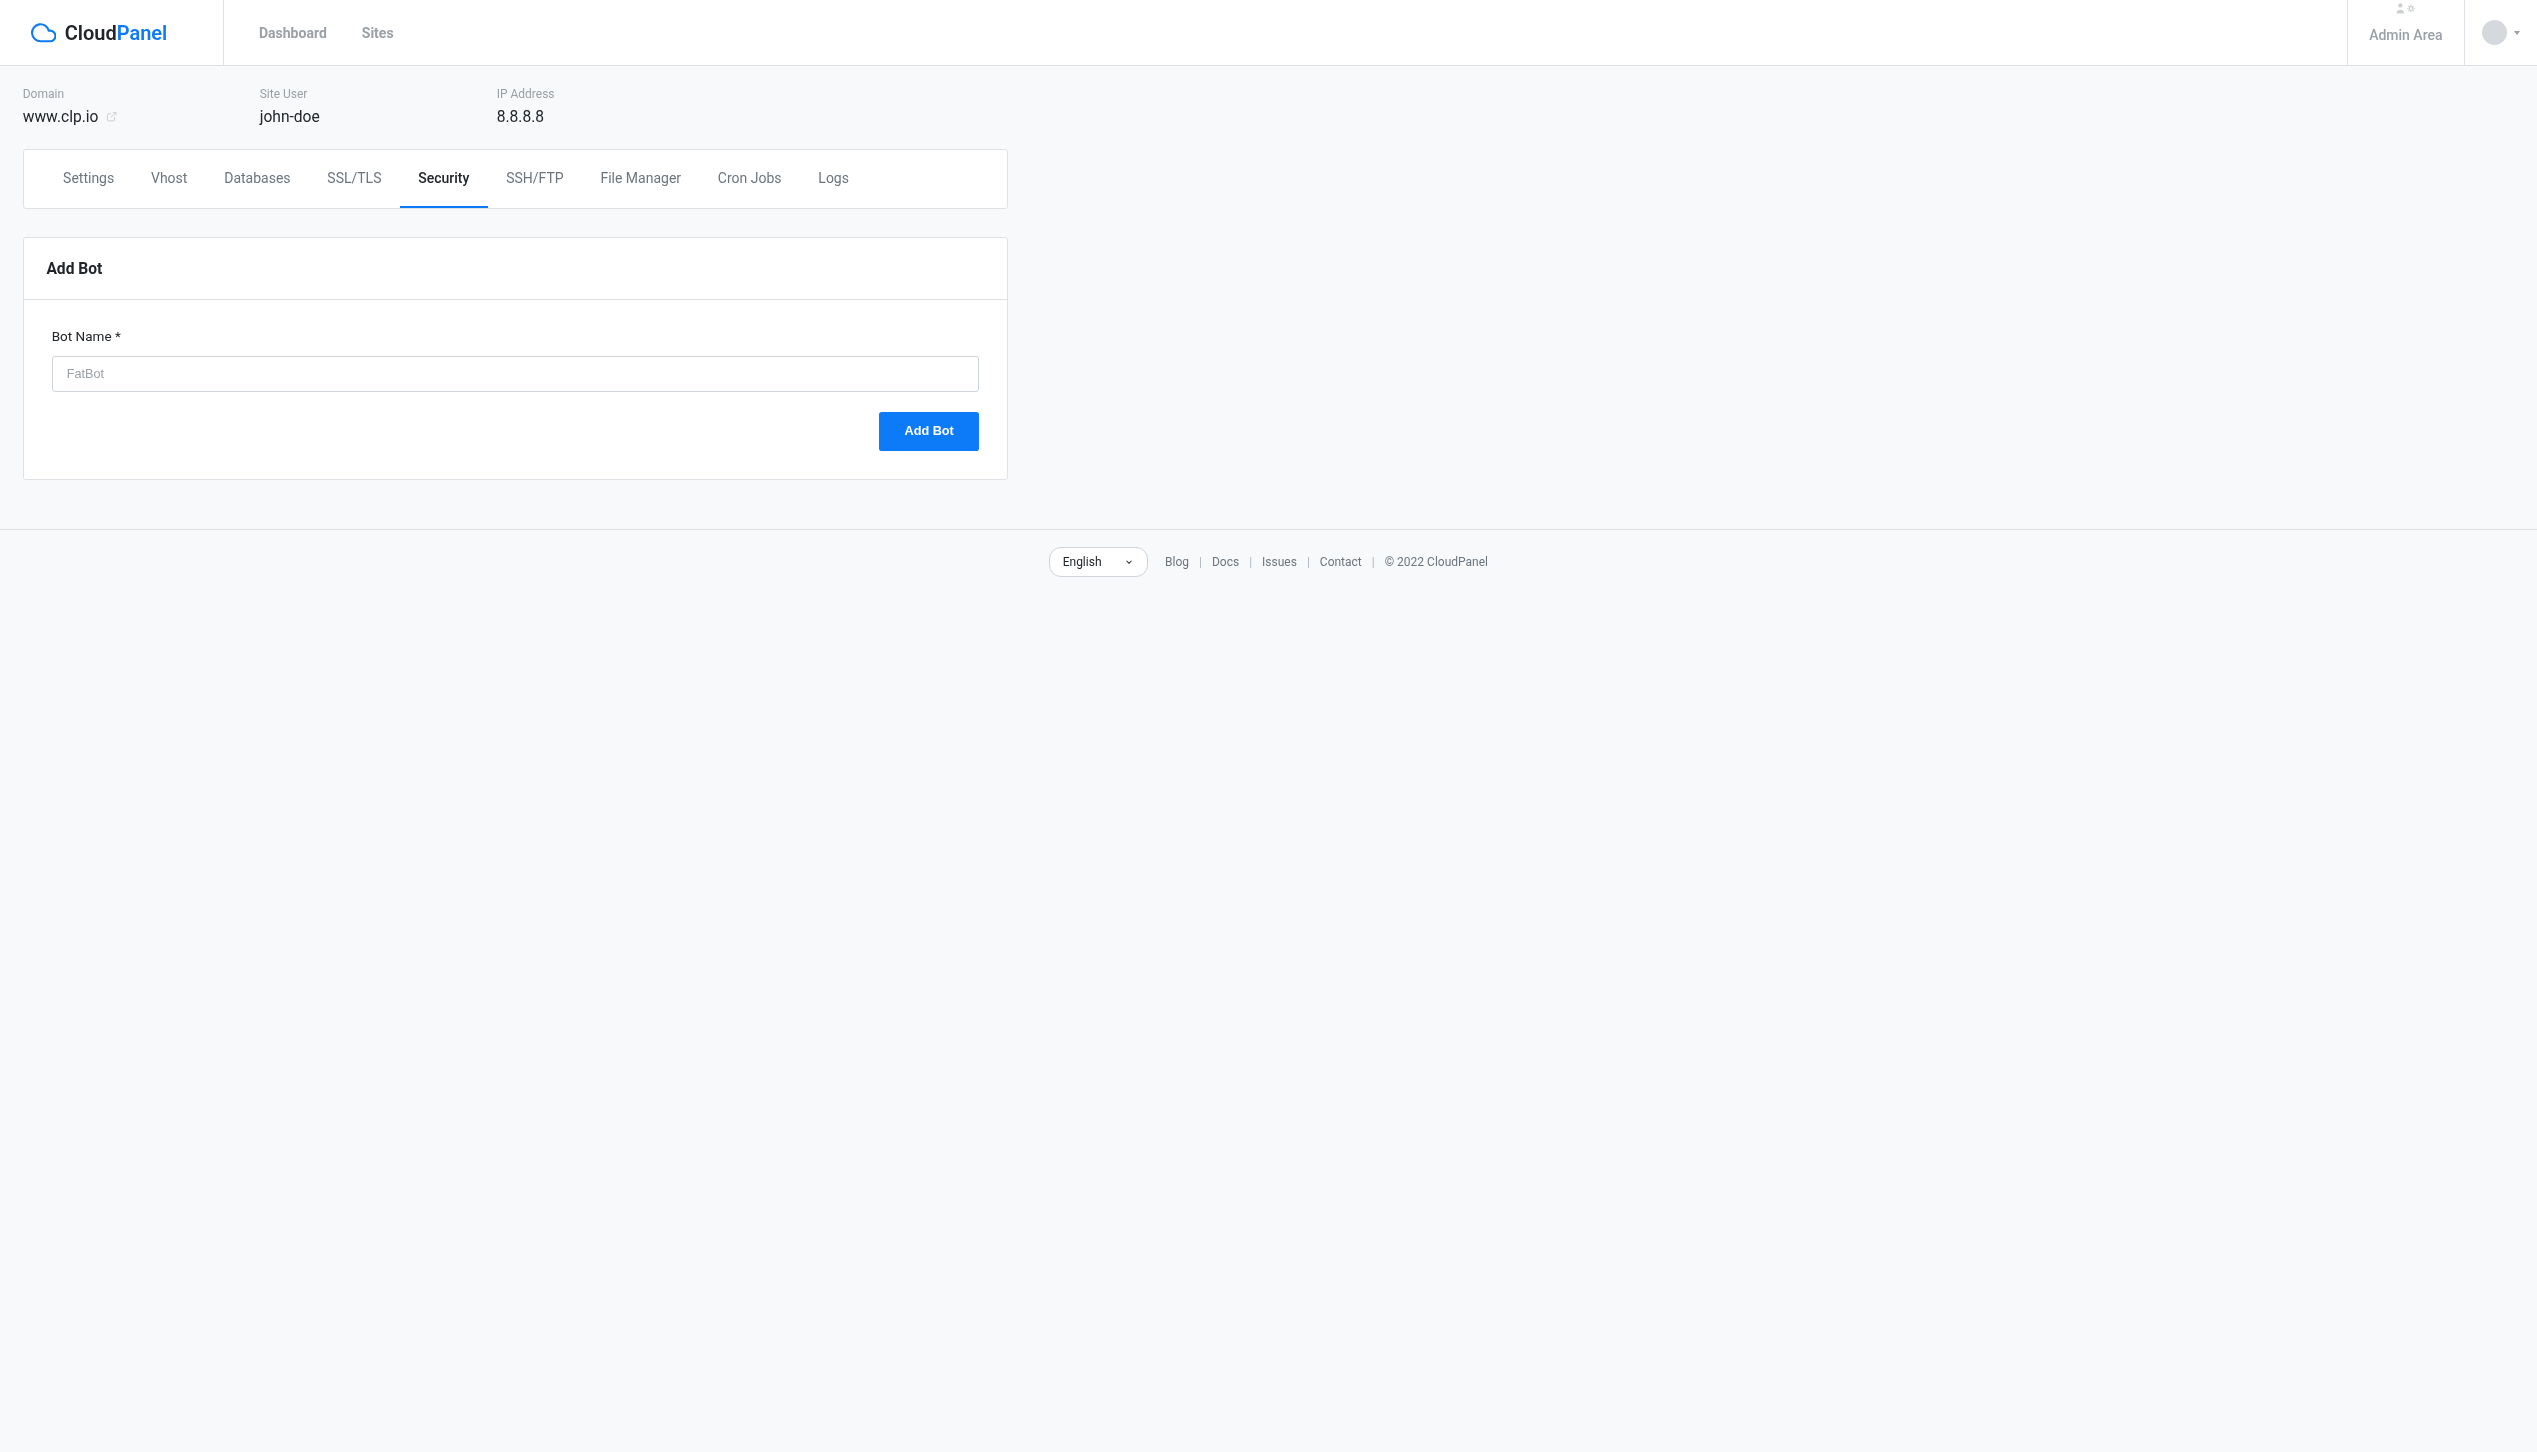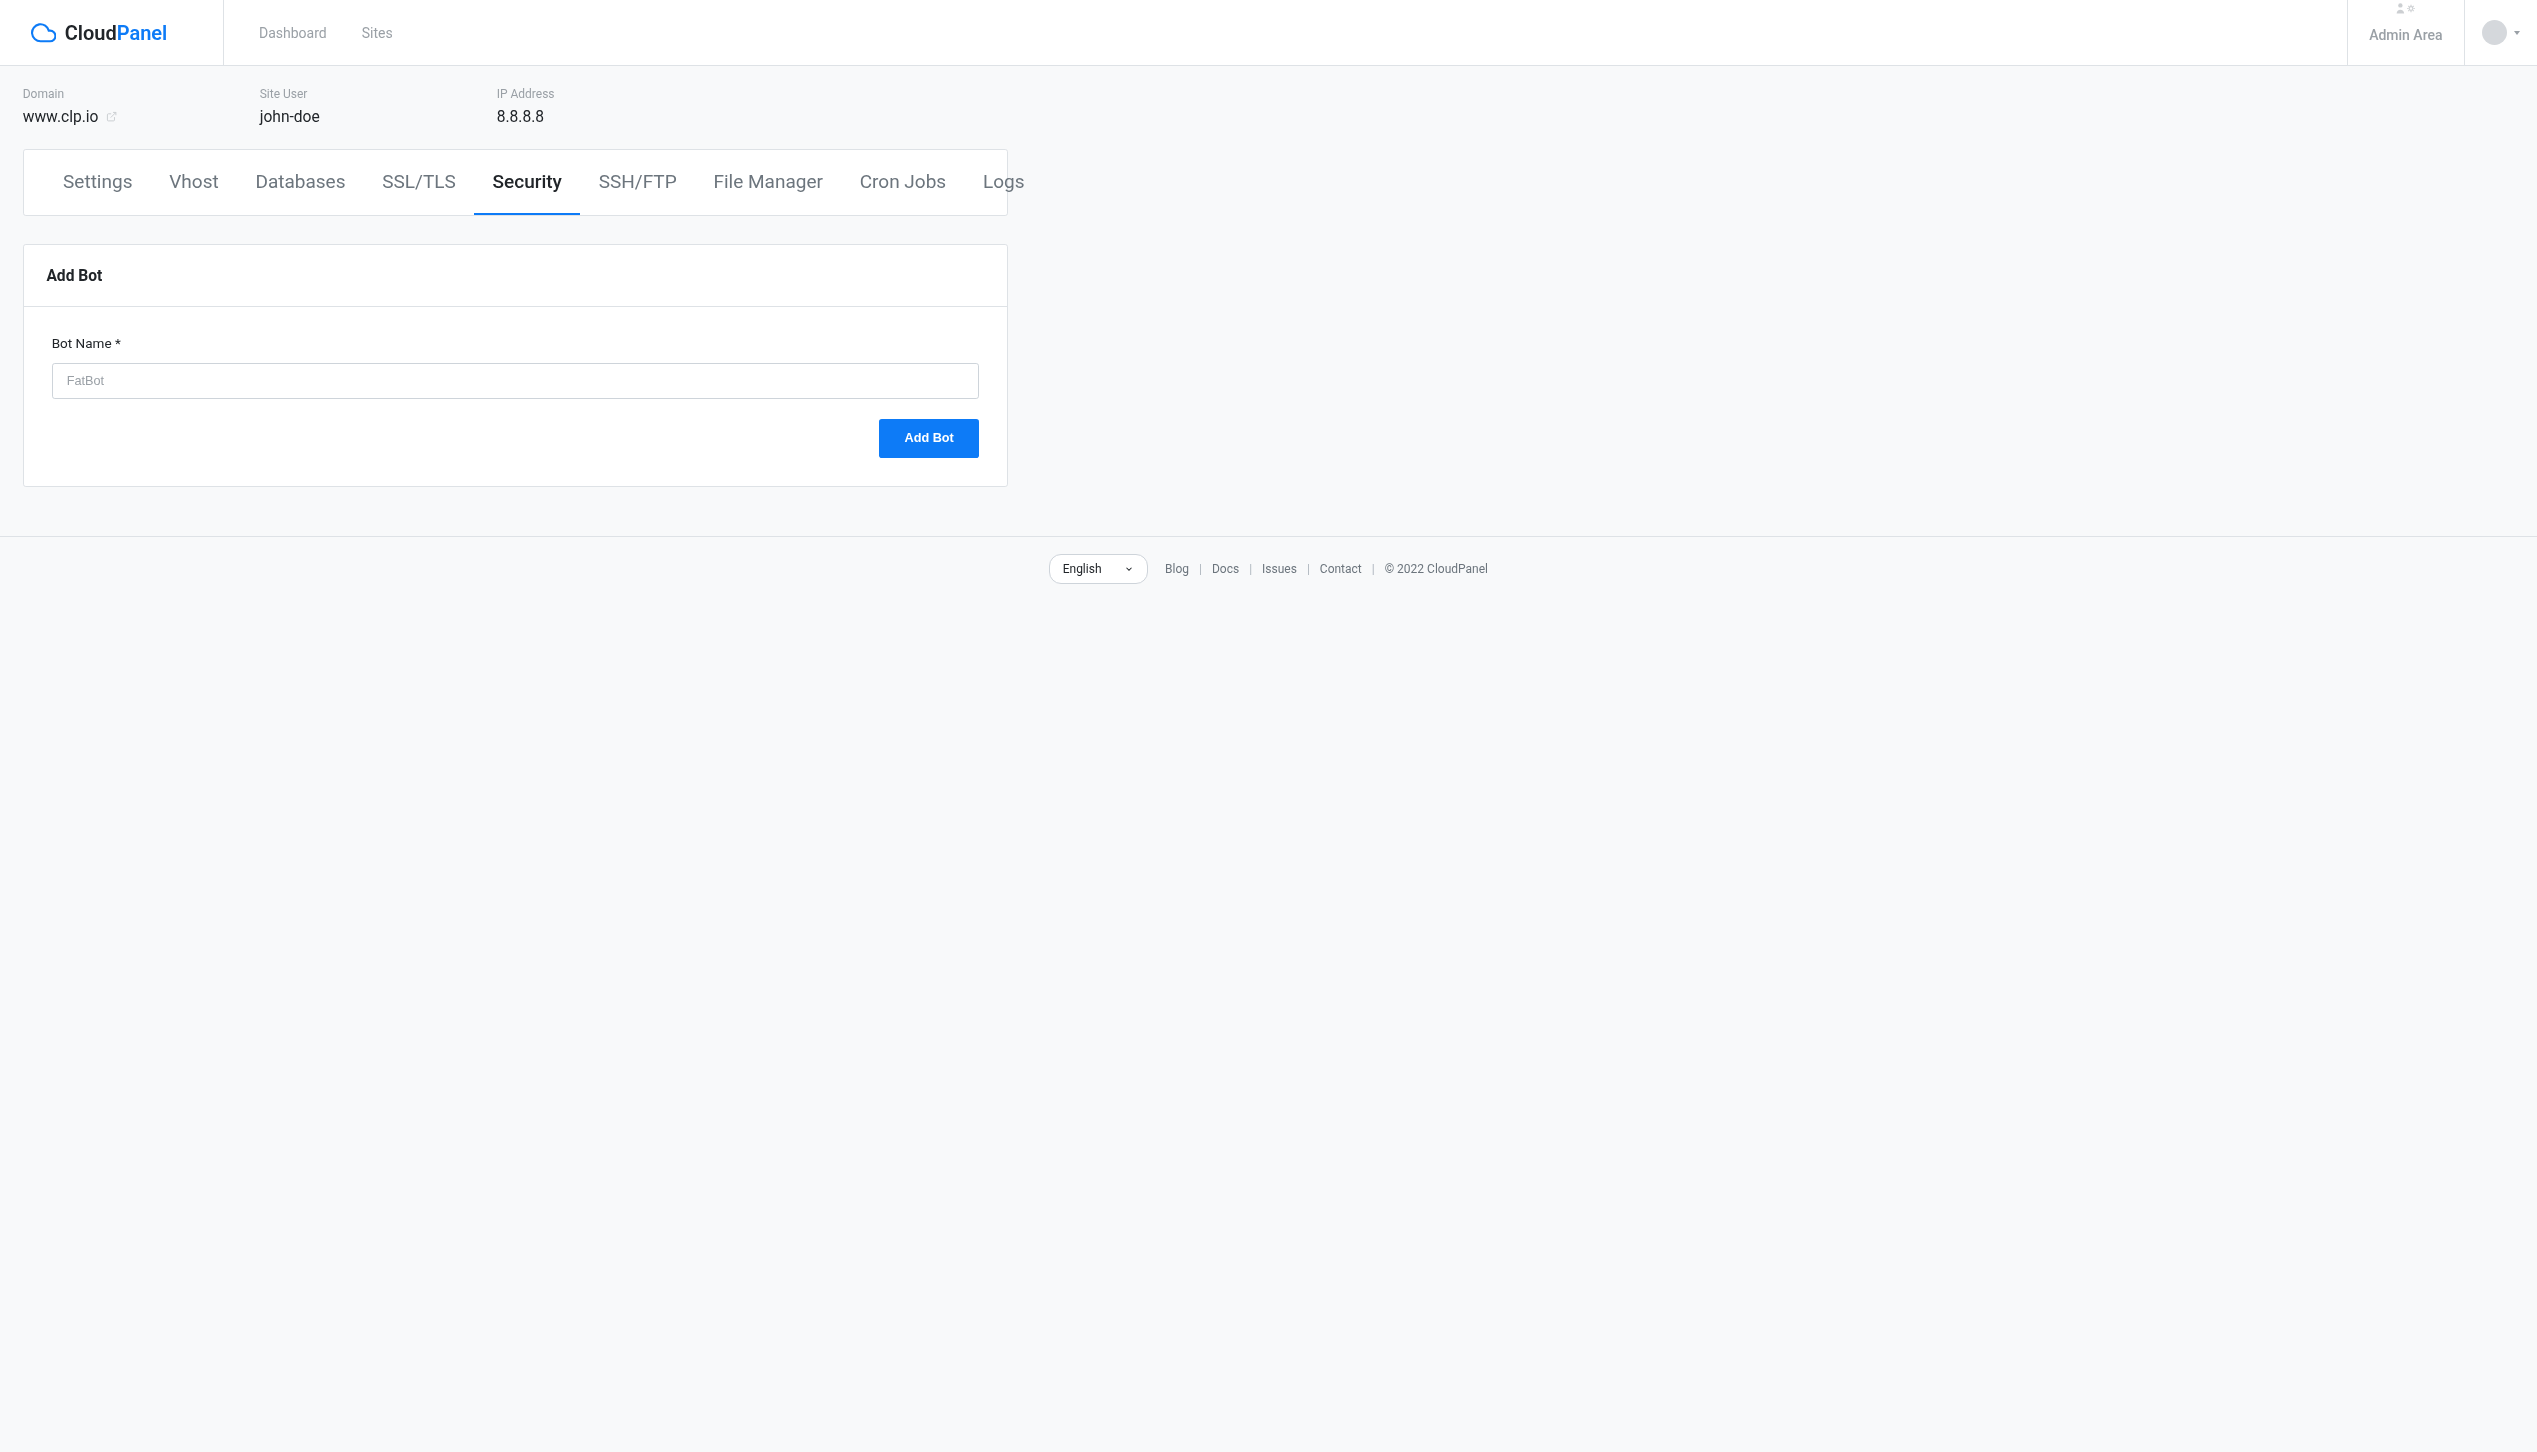--- a/index.html
+++ b/index.html
@@ -50,21 +50,21 @@
     .nav-section {
       display: flex;
       align-items: center;
       padding: 0 35px;
       gap: 35px;
       flex: 1;
     }
     .nav-link {
       color: #9aa0a6;
       font-size: 14px;
-      font-weight: 400;
+      font-weight: 700;
       cursor: pointer;
       text-decoration: none;
     }
     .admin-section {
       display: flex;
       align-items: center;
       padding: 0 21px;
       border-left: 0.7px solid #dee2e6;
       gap: 10px;
       cursor: pointer;
@@ -134,21 +134,21 @@
       background: #ffffff;
       border: 0.7px solid #dee2e6;
       border-radius: 2.8px;
       display: flex;
       padding: 0 21px;
       margin-bottom: 28px;
     }
     .tab {
       padding: 20px 18.4px;
       color: #6c757d;
-      font-size: 19px;
+      font-size: 14px;
       cursor: pointer;
       border-bottom: 2.8px solid transparent;
       white-space: nowrap;
     }
     .tab.active {
       color: #212529;
       font-weight: 500;
       border-bottom-color: #0d7bf7;
     }
     .card {

